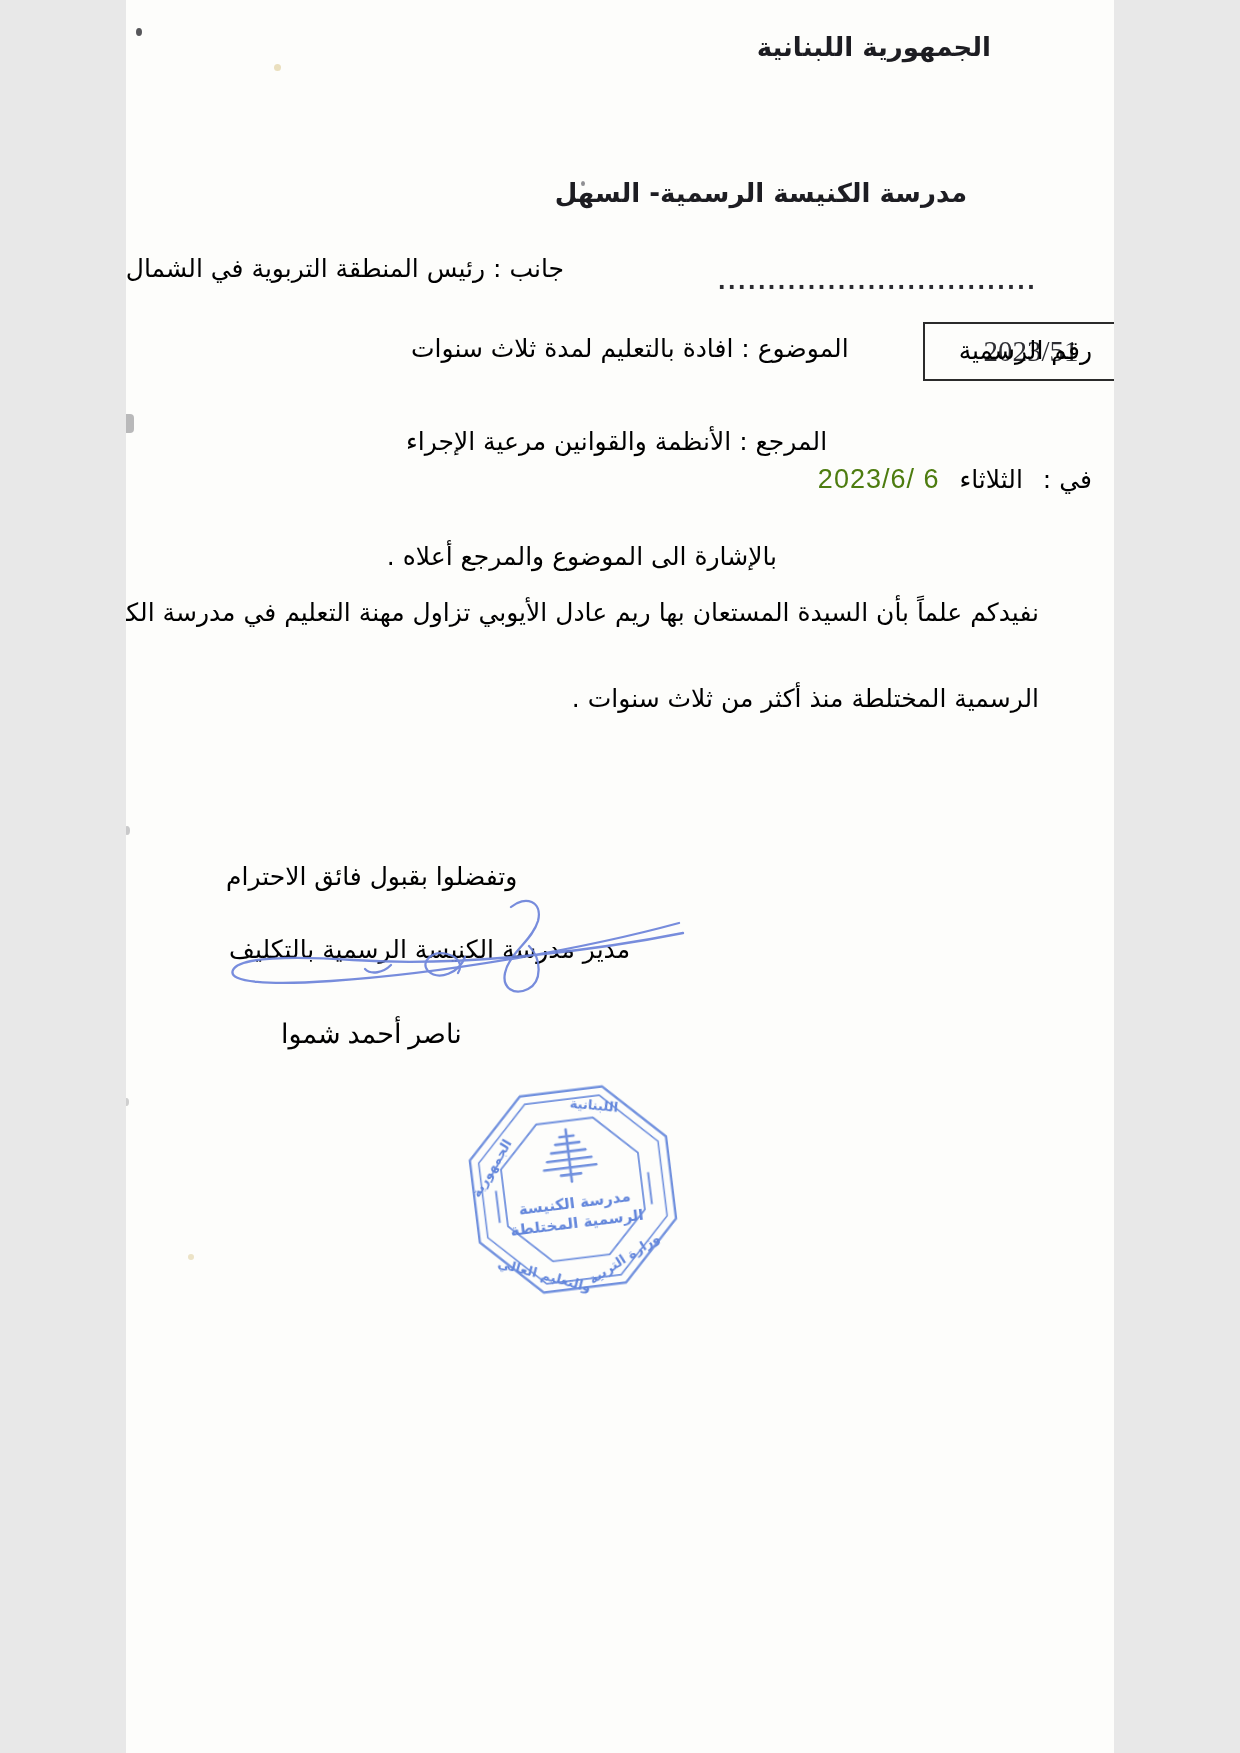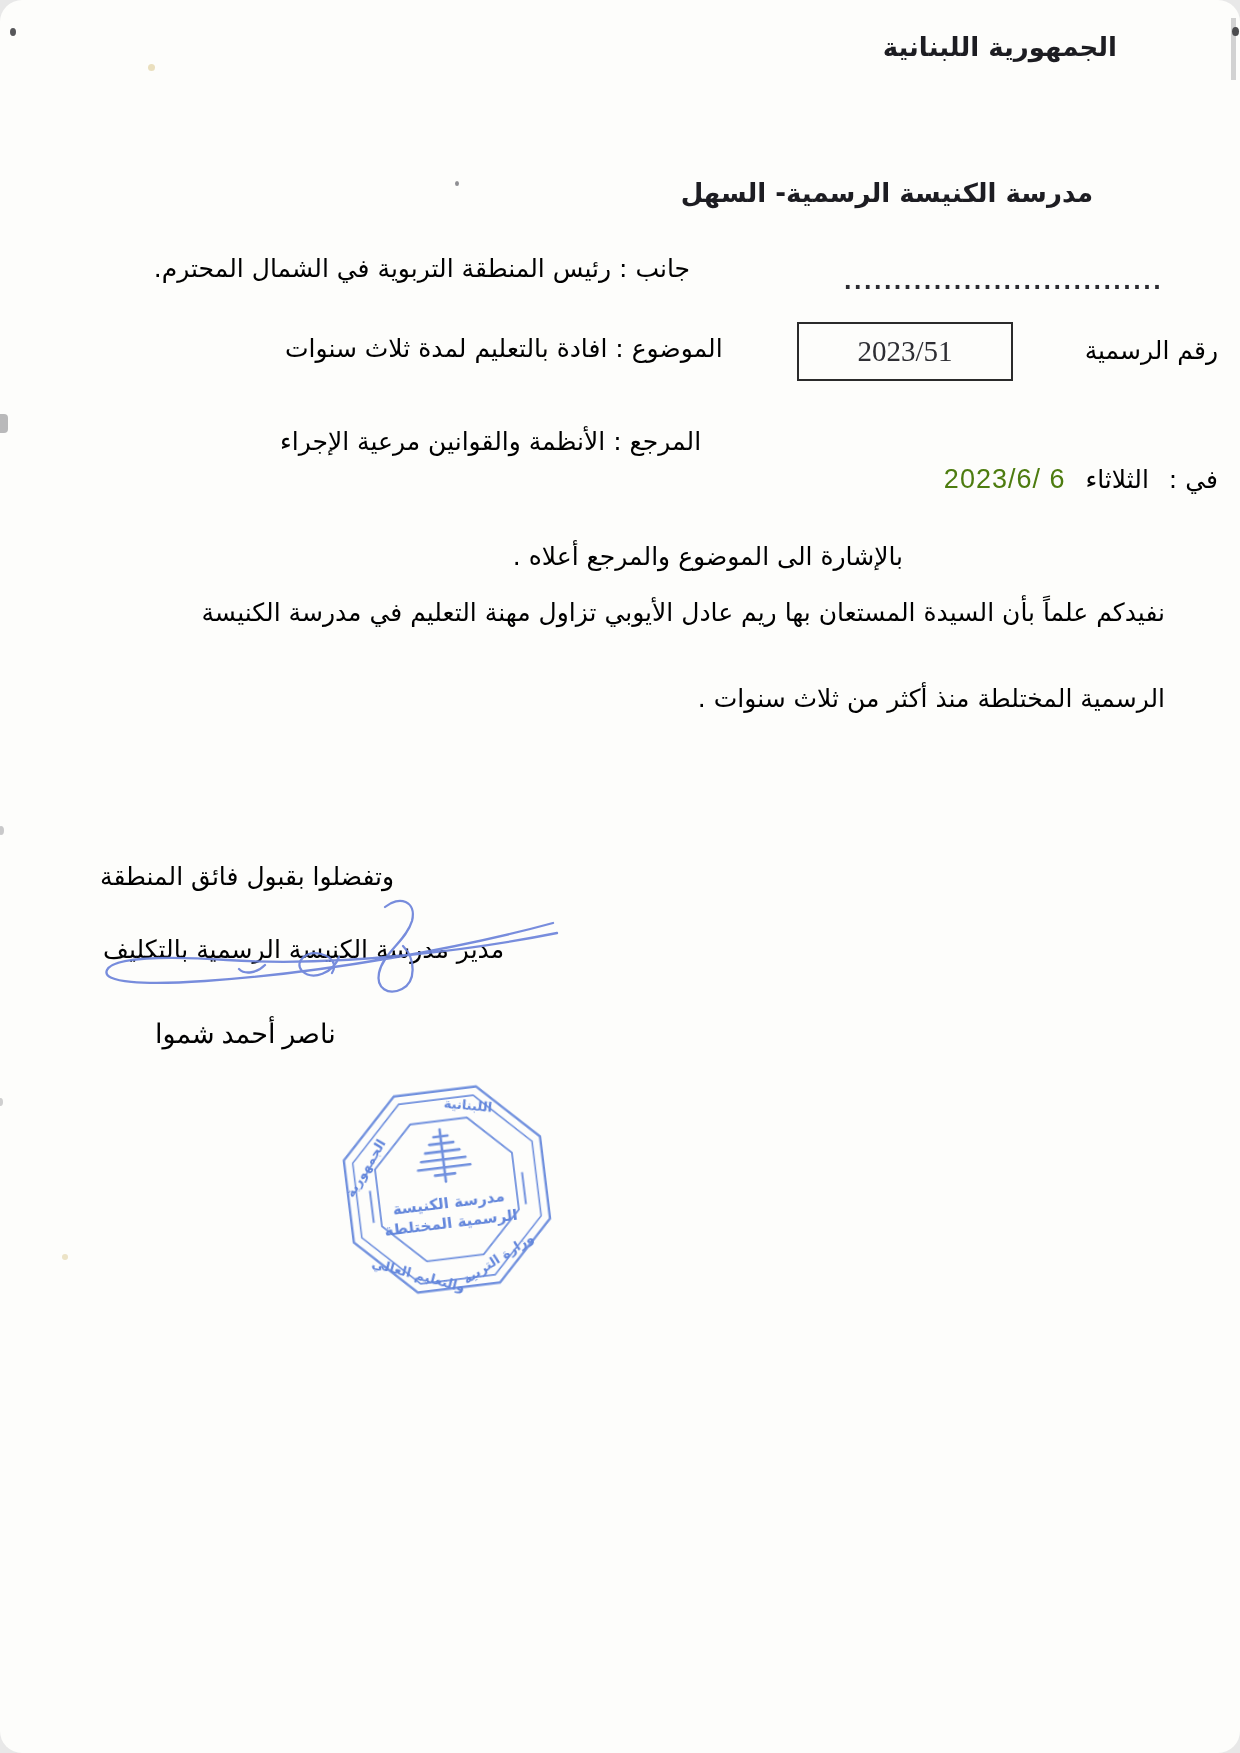--- a/index.html
+++ b/index.html
@@ -1,24 +1,23 @@
 <!DOCTYPE html>
 <html lang="ar"><head>
 <meta charset="utf-8">
 <style>
   html,body{margin:0;padding:0;background:#e8e8e8;}
   .page{
     position:relative;
-    width:1240px;height:1753px;
+    width:988px;height:1753px;
     margin:0 auto;
     background:#fdfdfb;
     overflow:hidden;
     font-family:"DejaVu Sans",sans-serif;
     color:#26262c;
-    border-radius:22px;
   }
   .t{
     position:absolute;
     direction:rtl;
     white-space:nowrap;
     font-size:25px;
     line-height:1.35;
     color:#000000;
   }
   .hdr{font-weight:700;font-size:26px;color:#1d1d22;}
@@ -93,21 +92,21 @@
   <div class="date-row">
     <span class="t" style="position:static;">في :</span>
     <span class="t" style="position:static;">الثلاثاء</span>
     <span class="date-digits">2023/6/ 6</span>
   </div>
 
   <div class="t" style="top:540px;right:337px;">بالإشارة الى الموضوع والمرجع أعلاه .</div>
   <div class="t" style="top:682px;right:75px;">الرسمية المختلطة منذ أكثر من ثلاث سنوات .</div>
   <div class="t" style="top:596px;right:75px;">نفيدكم علماً بأن السيدة المستعان بها ريم عادل الأيوبي تزاول مهنة التعليم في مدرسة الكنيسة</div>
 
-  <div class="t" style="top:860px;left:100px;">وتفضلوا بقبول فائق المنطقة</div>
+  <div class="t" style="top:860px;left:100px;">وتفضلوا بقبول فائق الاحترام</div>
   <div class="t" style="top:933px;left:103px;">مدير مدرسة الكنيسة الرسمية بالتكليف</div>
   <div class="t" style="top:1016px;left:155px;font-size:27px;font-family:Liberation Serif, serif;">ناصر أحمد شموا</div>
 
   <svg class="sig-svg" width="500" height="130" viewBox="0 0 500 130">
     <g fill="none" stroke="#6c83da" stroke-width="2.3" stroke-linecap="round" opacity="0.92">
       <path d="M468 30 C 380 54, 240 80, 120 88 C 60 92, 16 90, 22 77 C 28 64, 82 63, 142 67 C 262 75, 402 54, 472 40"></path>
       <path d="M300 14 C 314 2, 332 8, 327 28 C 321 48, 298 60, 294 80 C 291 95, 303 103, 317 96 C 331 89, 331 66, 318 53"></path>
       <path d="M254 64 C 248 80, 228 88, 217 78 C 209 69, 221 57, 236 61 C 248 64, 252 72, 247 80"></path>
       <path d="M180 72 C 172 80, 160 82, 154 76"></path>
     </g>

